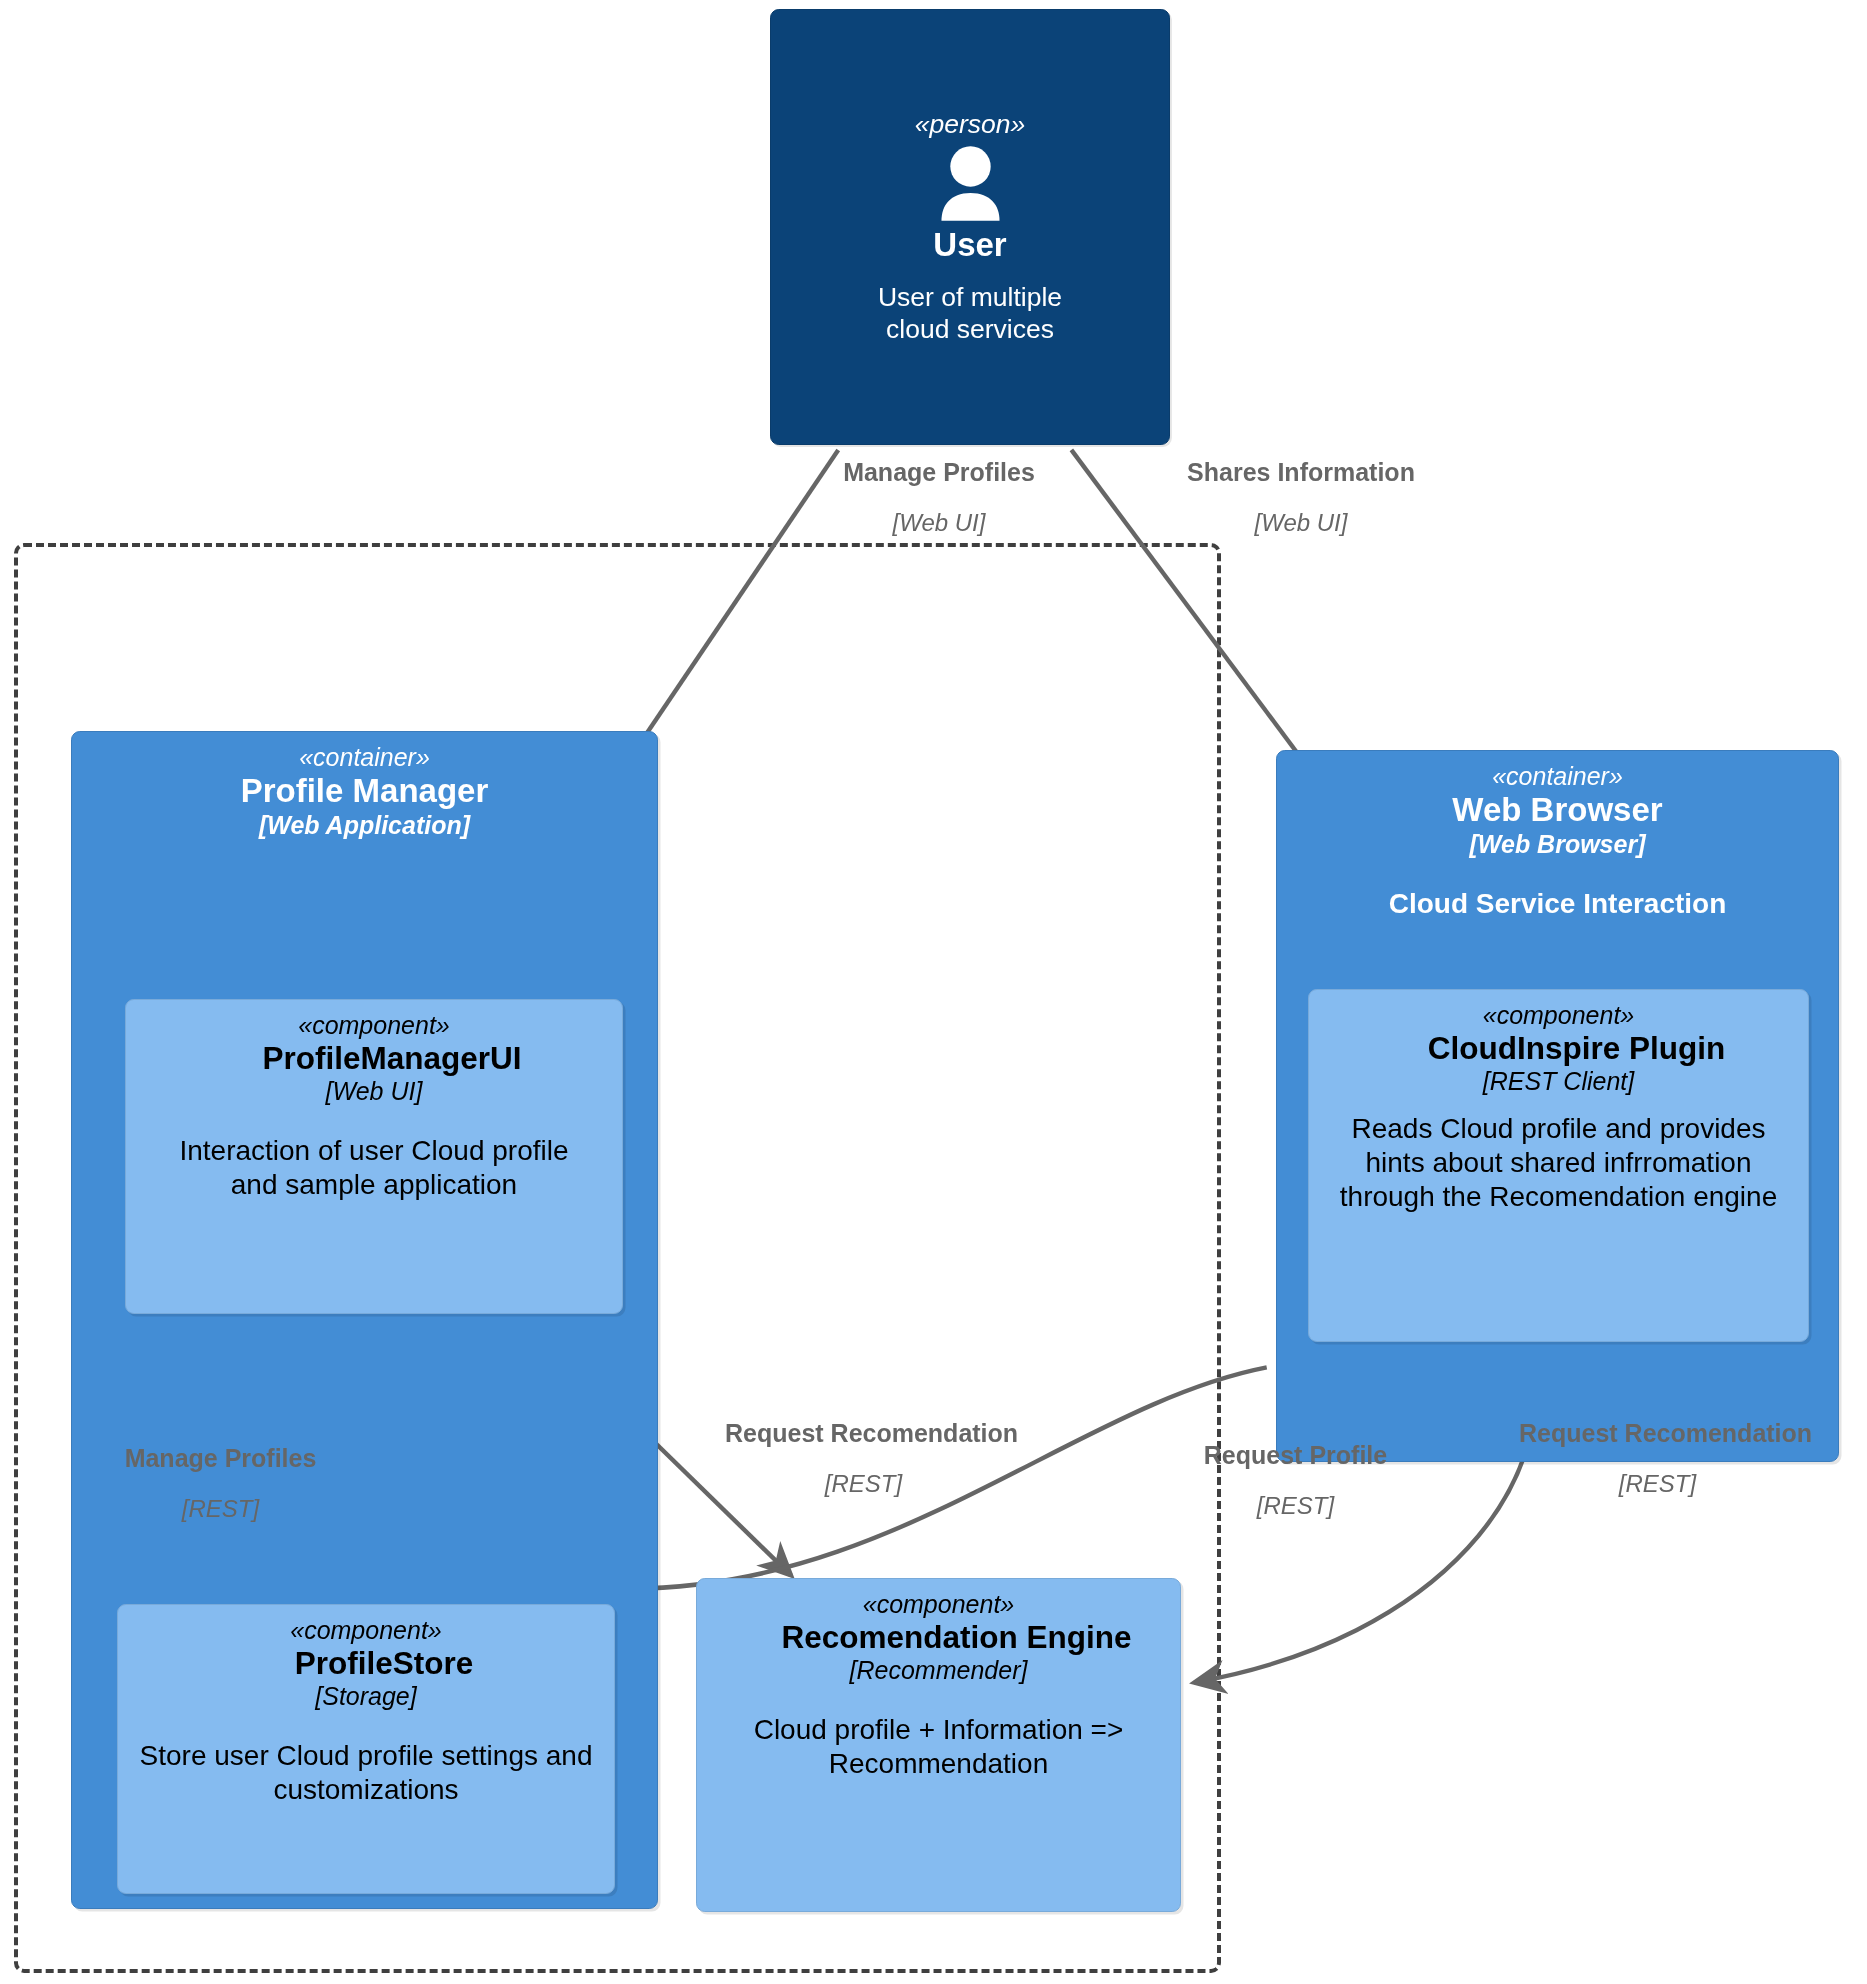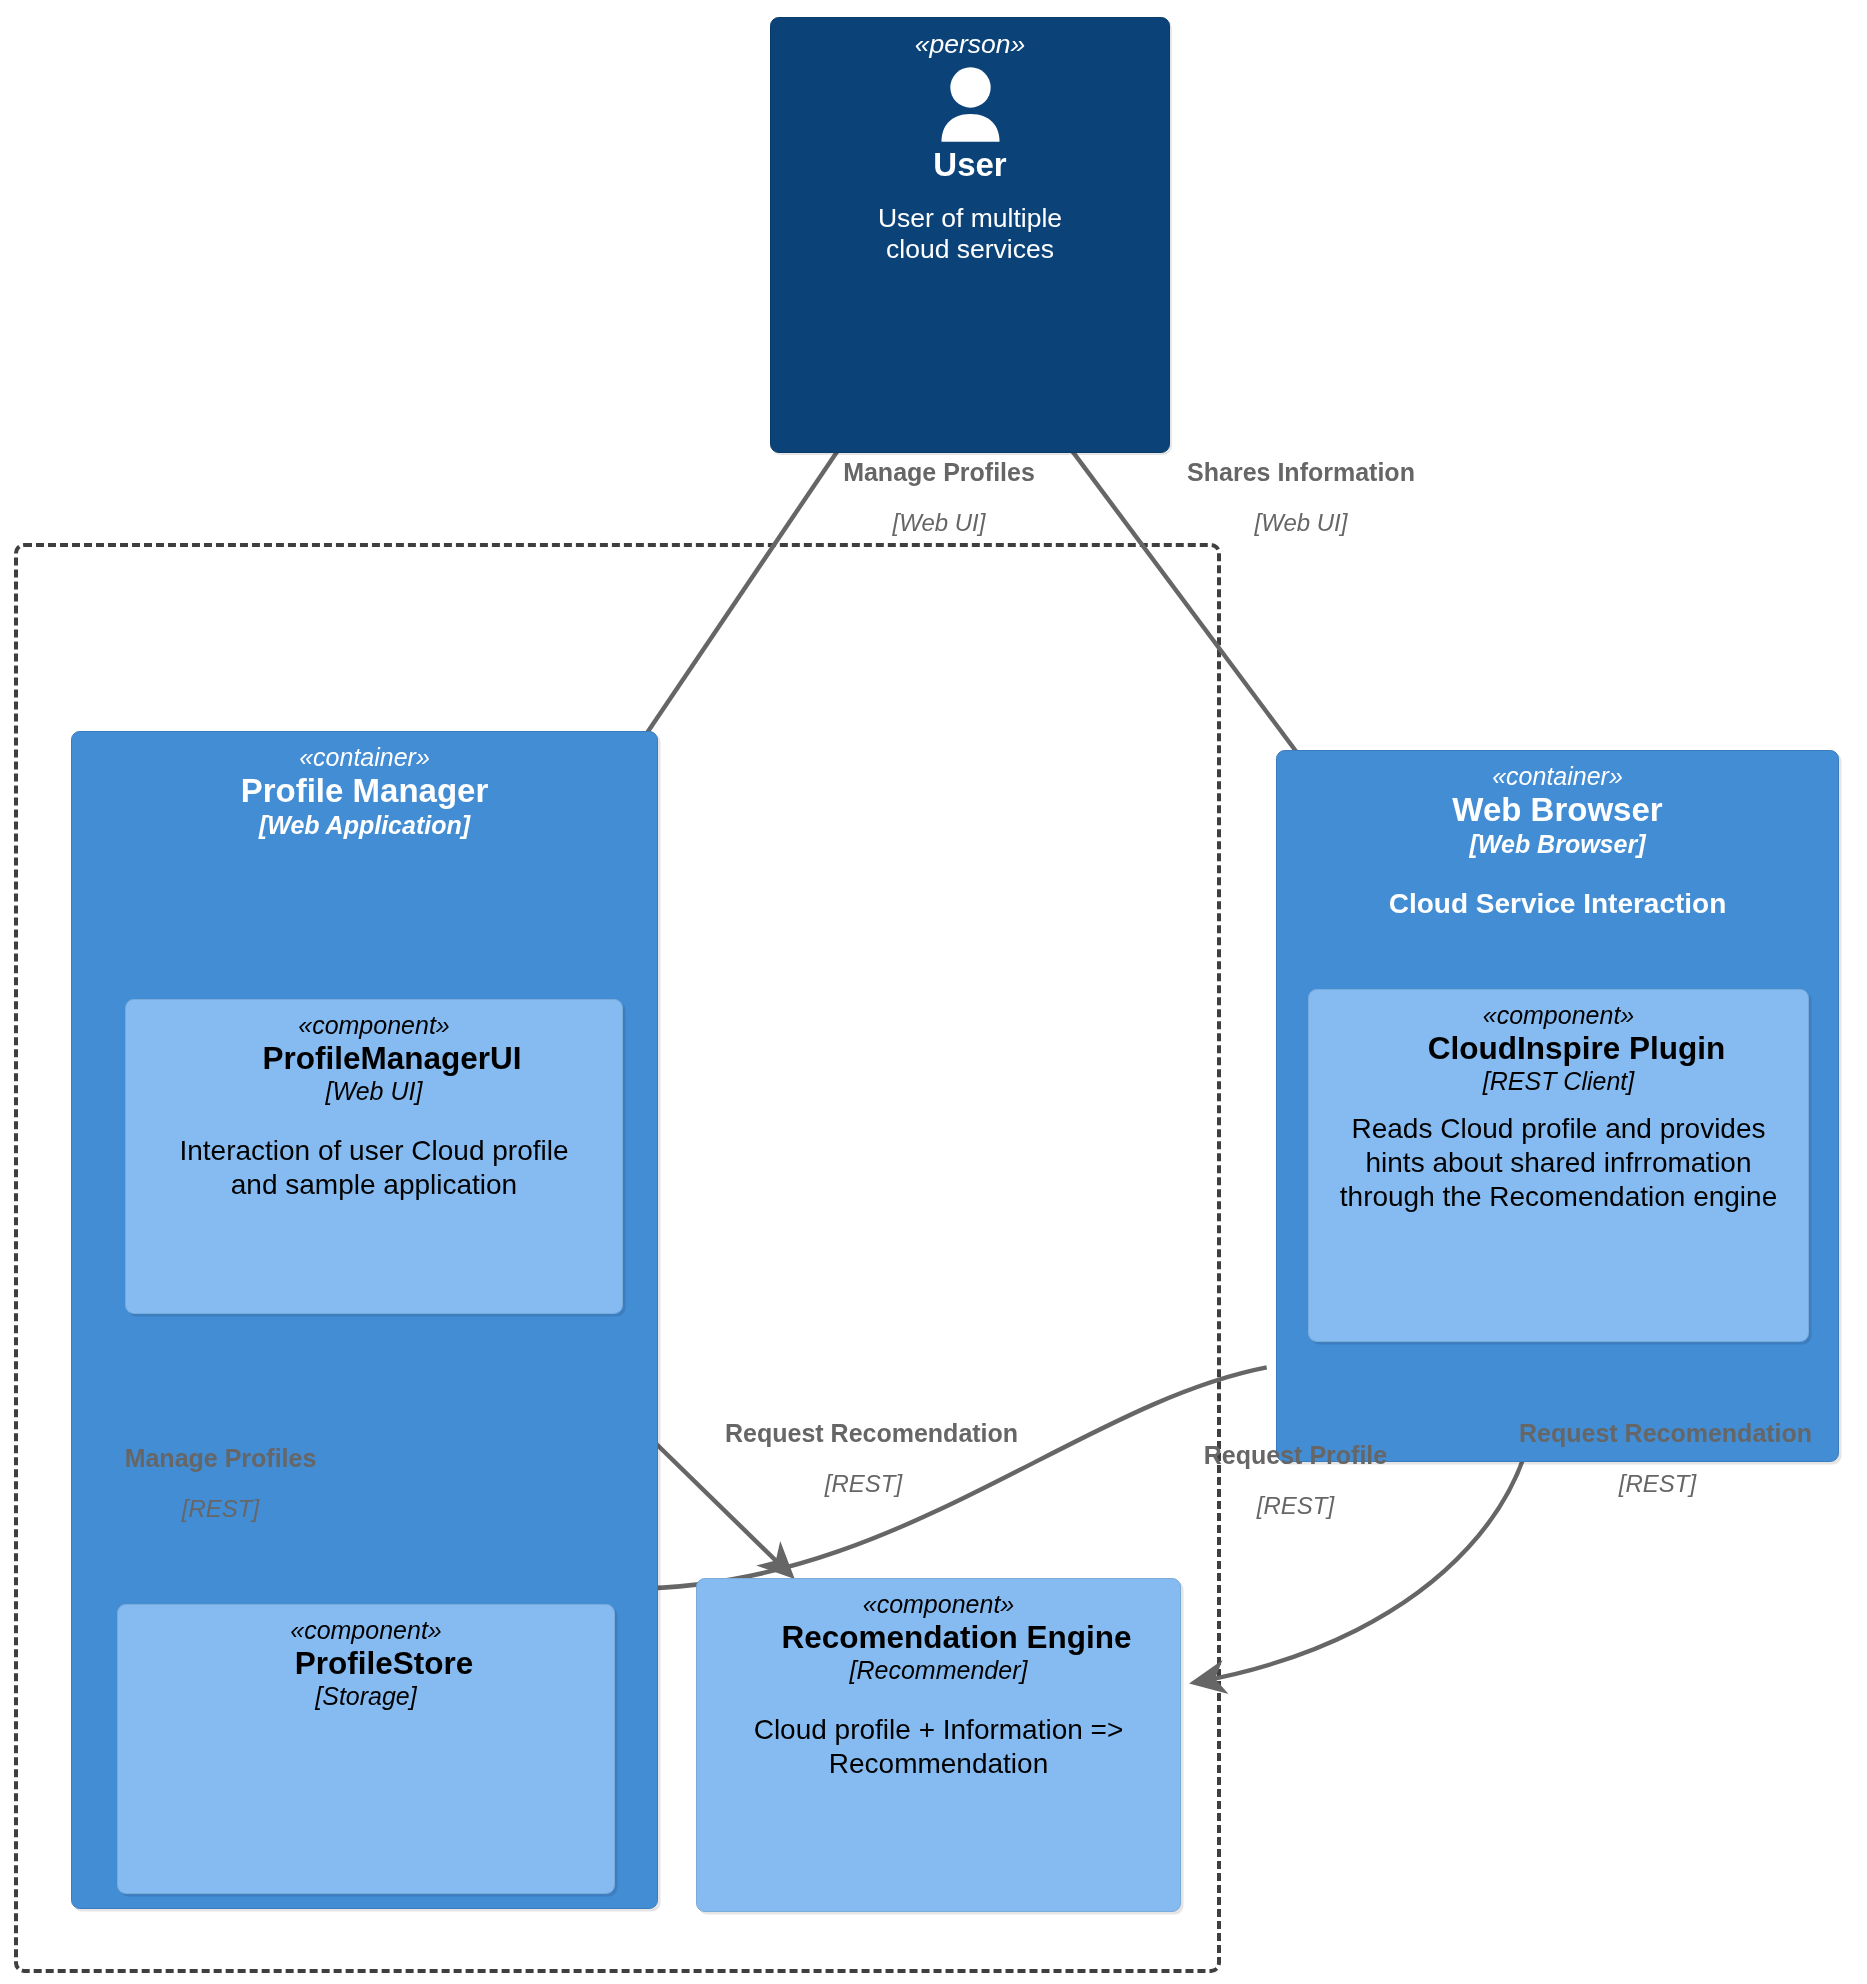--- a/index.html
+++ b/index.html
@@ -148,21 +148,21 @@
 
     <path d="M 205,2090 C 150,2230 170,2380 243,2525" fill="none" stroke="#666666" stroke-width="7" marker-end="url(#arrow)"></path>
 
     <path d="M 835,2090 L 1255,2500" fill="none" stroke="#666666" stroke-width="7" marker-end="url(#arrow)"></path>
 
     <path d="M 2010,2170 C 1700,2230 1400,2540 960,2520" fill="none" stroke="#666666" stroke-width="7" marker-end="url(#arrow)"></path>
 
     <path d="M 2430,2130 C 2480,2350 2290,2600 1895,2670" fill="none" stroke="#666666" stroke-width="7" marker-end="url(#arrow)"></path>
   </svg>
 
-  <div class="box person" style="left:770px; top:17px; width:400px; height:436px; justify-content:flex-start;">
+  <div class="box person" style="left:770px; top:9px; width:400px; height:436px; justify-content:center;">
     <div class="stereotype">«person»</div>
     <div class="person-glyph">
       <svg width="71" height="77" viewBox="0 0 112 122" aria-hidden="true">
         <circle cx="56" cy="34" r="32" fill="#ffffff"></circle>
         <path d="M56,76 C24,76 10,96 10,120 L102,120 C102,96 88,76 56,76 Z" fill="#ffffff"></path>
       </svg>
     </div>
     <div class="title">User</div>
     <div class="desc" style="max-width:252px;">User of multiple cloud services</div>
   </div>
@@ -191,20 +191,21 @@
     <div class="stereotype">«component»</div>
     <div class="title">CloudInspire Plugin</div>
     <div class="tech">[REST Client]</div>
     <div class="desc" style="max-width:466px; margin-top:16.4px;">Reads Cloud profile and provides hints about shared infrromation through the Recomendation engine</div>
   </div>
 
   <div class="box component" style="left:117px; top:1604px; width:498px; height:290px; justify-content:flex-start;">
     <div class="stereotype">«component»</div>
     <div class="title">ProfileStore</div>
     <div class="tech">[Storage]</div>
+    <div class="desc" style="max-width:466px;">Store user Cloud profile settings and customizations</div>
   </div>
 
   <div class="box component" style="left:696px; top:1578px; width:485px; height:334px; justify-content:flex-start;">
     <div class="stereotype">«component»</div>
     <div class="title" style="max-width:353px;">Recomendation Engine</div>
     <div class="tech">[Recommender]</div>
     <div class="desc" style="max-width:441px;">Cloud profile + Information =&gt; Recommendation</div>
   </div>
 
   <div class="edge-label" style="left:797px; top:435px; width:284px;">

